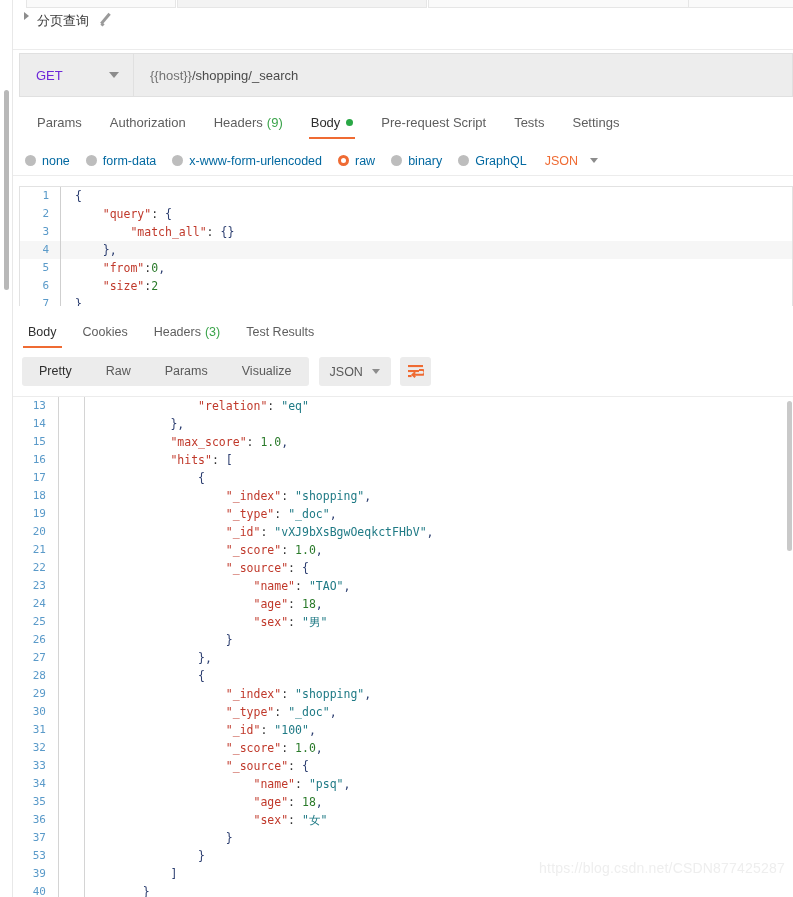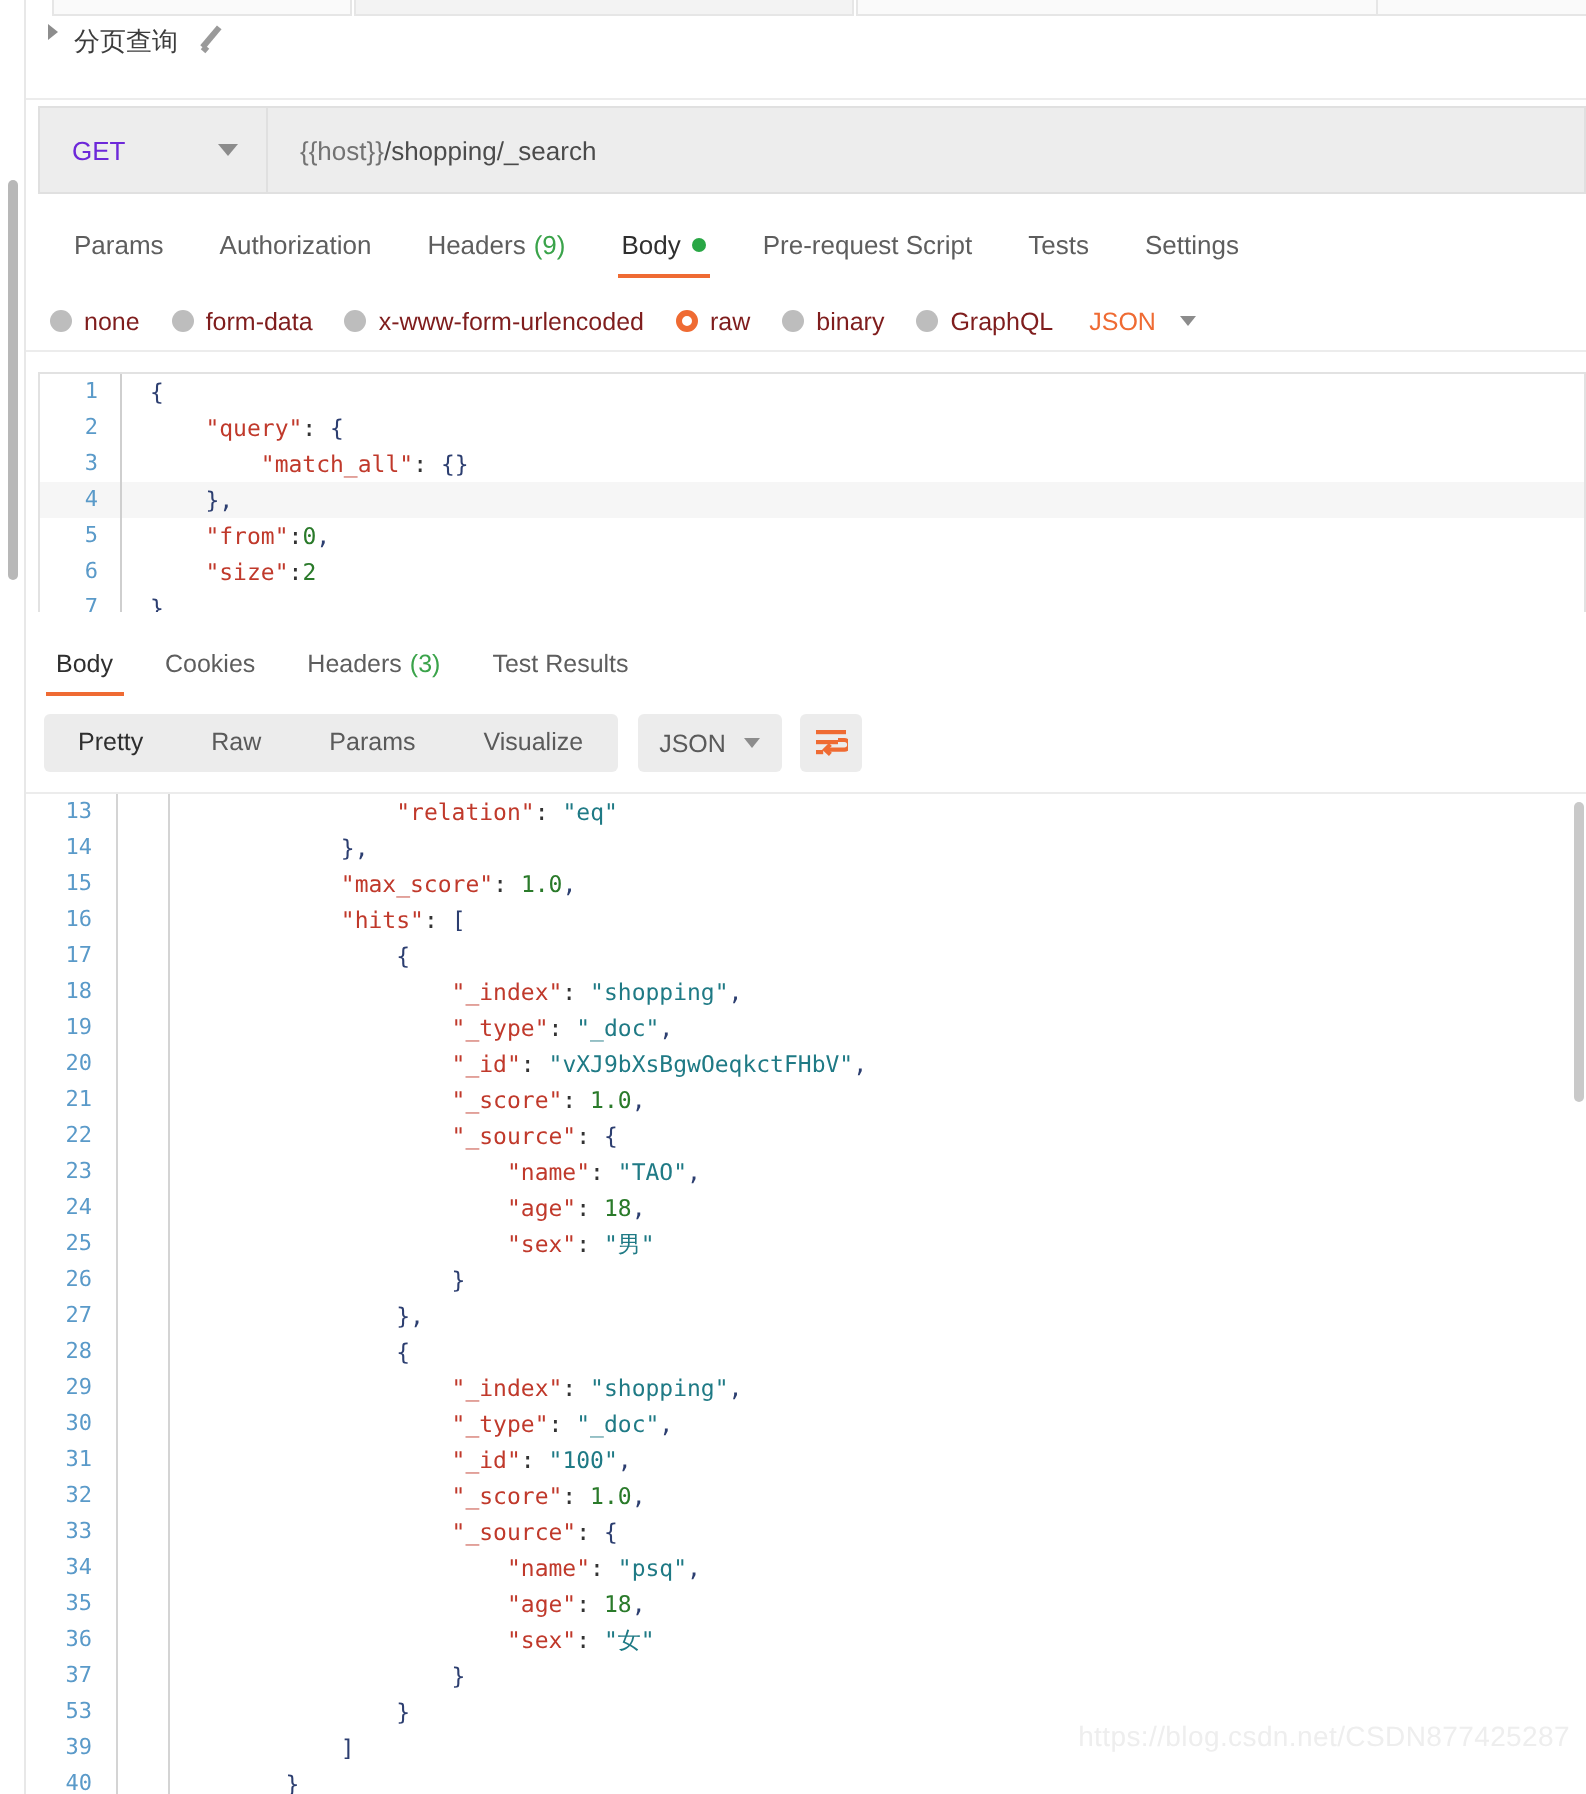--- a/index.html
+++ b/index.html
@@ -188,21 +188,21 @@
     align-items: center;
     padding-left: 12px;
     box-sizing: border-box;
     border-bottom: 1px solid #ececec;
   }
   .radio-item {
     display: flex;
     align-items: center;
     margin-right: 16px;
     font-size: 12.5px;
-    color: #7f1d1d;
+    color: #0369a1;
     white-space: nowrap;
   }
   .radio-dot {
     width: 11px; height: 11px;
     border-radius: 50%;
     background: #bdbdbd;
     margin-right: 6px;
   }
   .radio-item.selected .radio-dot {
     background: #fff;

